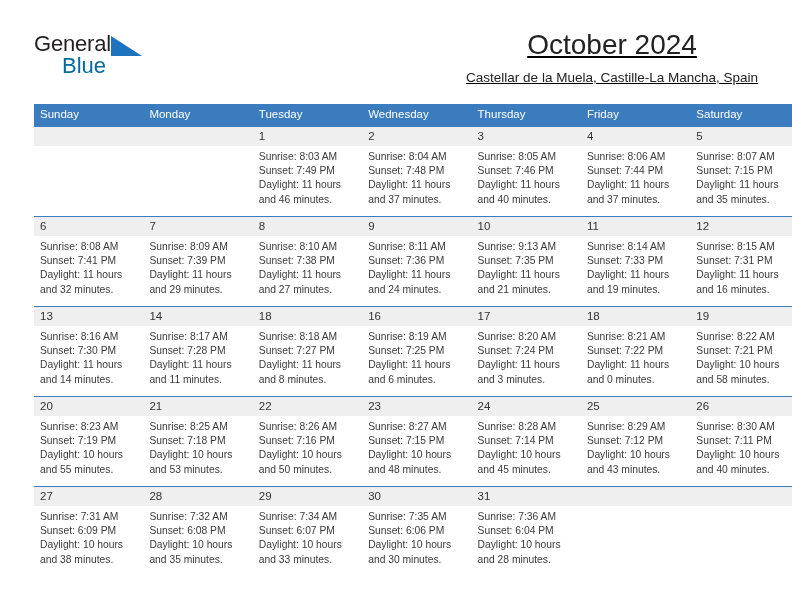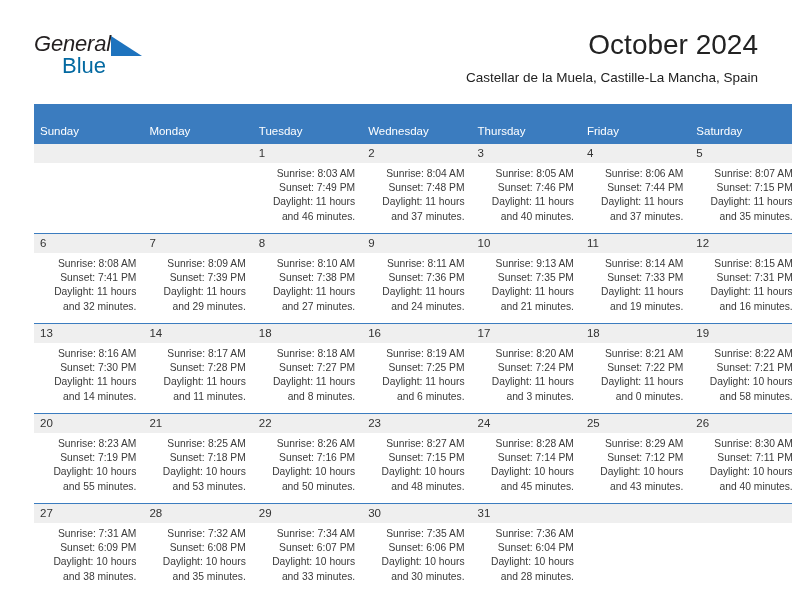--- a/index.html
+++ b/index.html
@@ -38,21 +38,20 @@
   }
   .logo-general {
     font-size: 22px;
     color: #231f20;
     letter-spacing: -0.2px;
     line-height: 24px;
     display: block;
     position: absolute;
     left: 0;
     top: 0;
-    font-style: italic;
   }
   .logo-tri {
     position: absolute;
     left: 77px;
     top: 4px;
     width: 0;
     height: 0;
     border-left: 31px solid transparent;
     border-bottom: 20px solid #1e73be;
     transform: scaleX(-1);
@@ -63,21 +62,22 @@
     line-height: 24px;
     display: block;
     position: absolute;
     left: 28px;
     top: 22px;
   }
   .title-block {
     position: absolute;
     right: 0;
     top: 0;
-    text-align: right;
+    text-align: center;
+    text-decoration: underline;
   }
   .cal-title {
     font-size: 28px;
     color: #222222;
     line-height: 34px;
     font-weight: normal;
     margin: 0;
   }
   .cal-subtitle {
     font-size: 13.5px;
@@ -95,21 +95,21 @@
     width: 724px;
     border-collapse: collapse;
     table-layout: fixed;
   }
   .calendar th {
     background: #3b7cbf;
     color: #ffffff;
     font-size: 11.5px;
     font-weight: normal;
     text-align: left;
-    padding: 20px 0 5px 6px;
+    padding: 3px 0 5px 6px;
     line-height: 14px;
     height: 14px;
     width: 103.4px;
   }
   .calendar td {
     vertical-align: top;
     padding: 0;
     border-top: 1.4px solid #3b7cbf;
     height: 89px;
     background: #ffffff;
@@ -129,21 +129,20 @@
     height: 15px;
   }
   .daynum.empty {
     background: #efefef;
   }
   .cellbody {
     padding: 4px 7px 0 6px;
     font-size: 10.3px;
     line-height: 14.2px;
     color: #3a3a3a;
-    text-align: right;
   }
   .cellbody div {
     white-space: nowrap;
   }
   .cellbody .daylight {
     white-space: normal;
   }
   .cell-empty .cellbody { visibility: hidden; }
 </style>
 </head>

